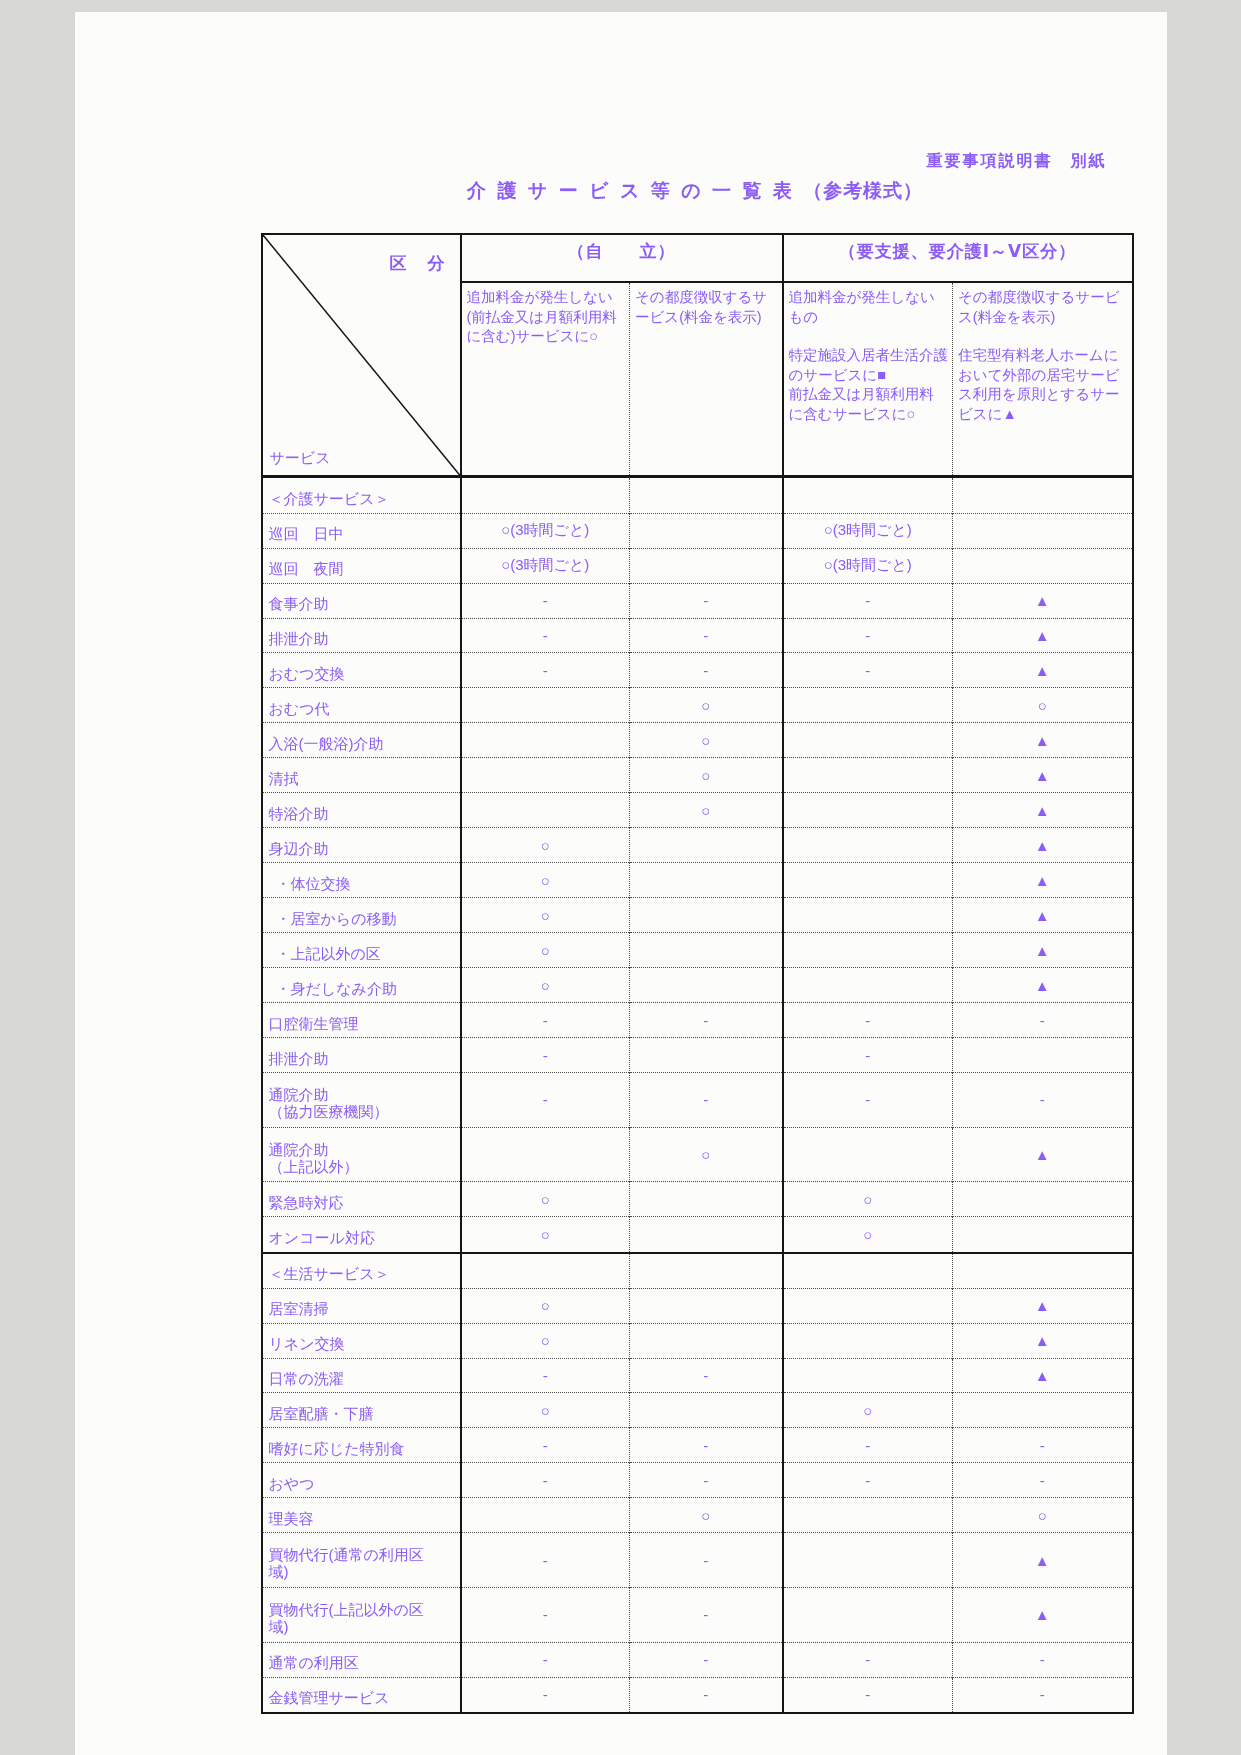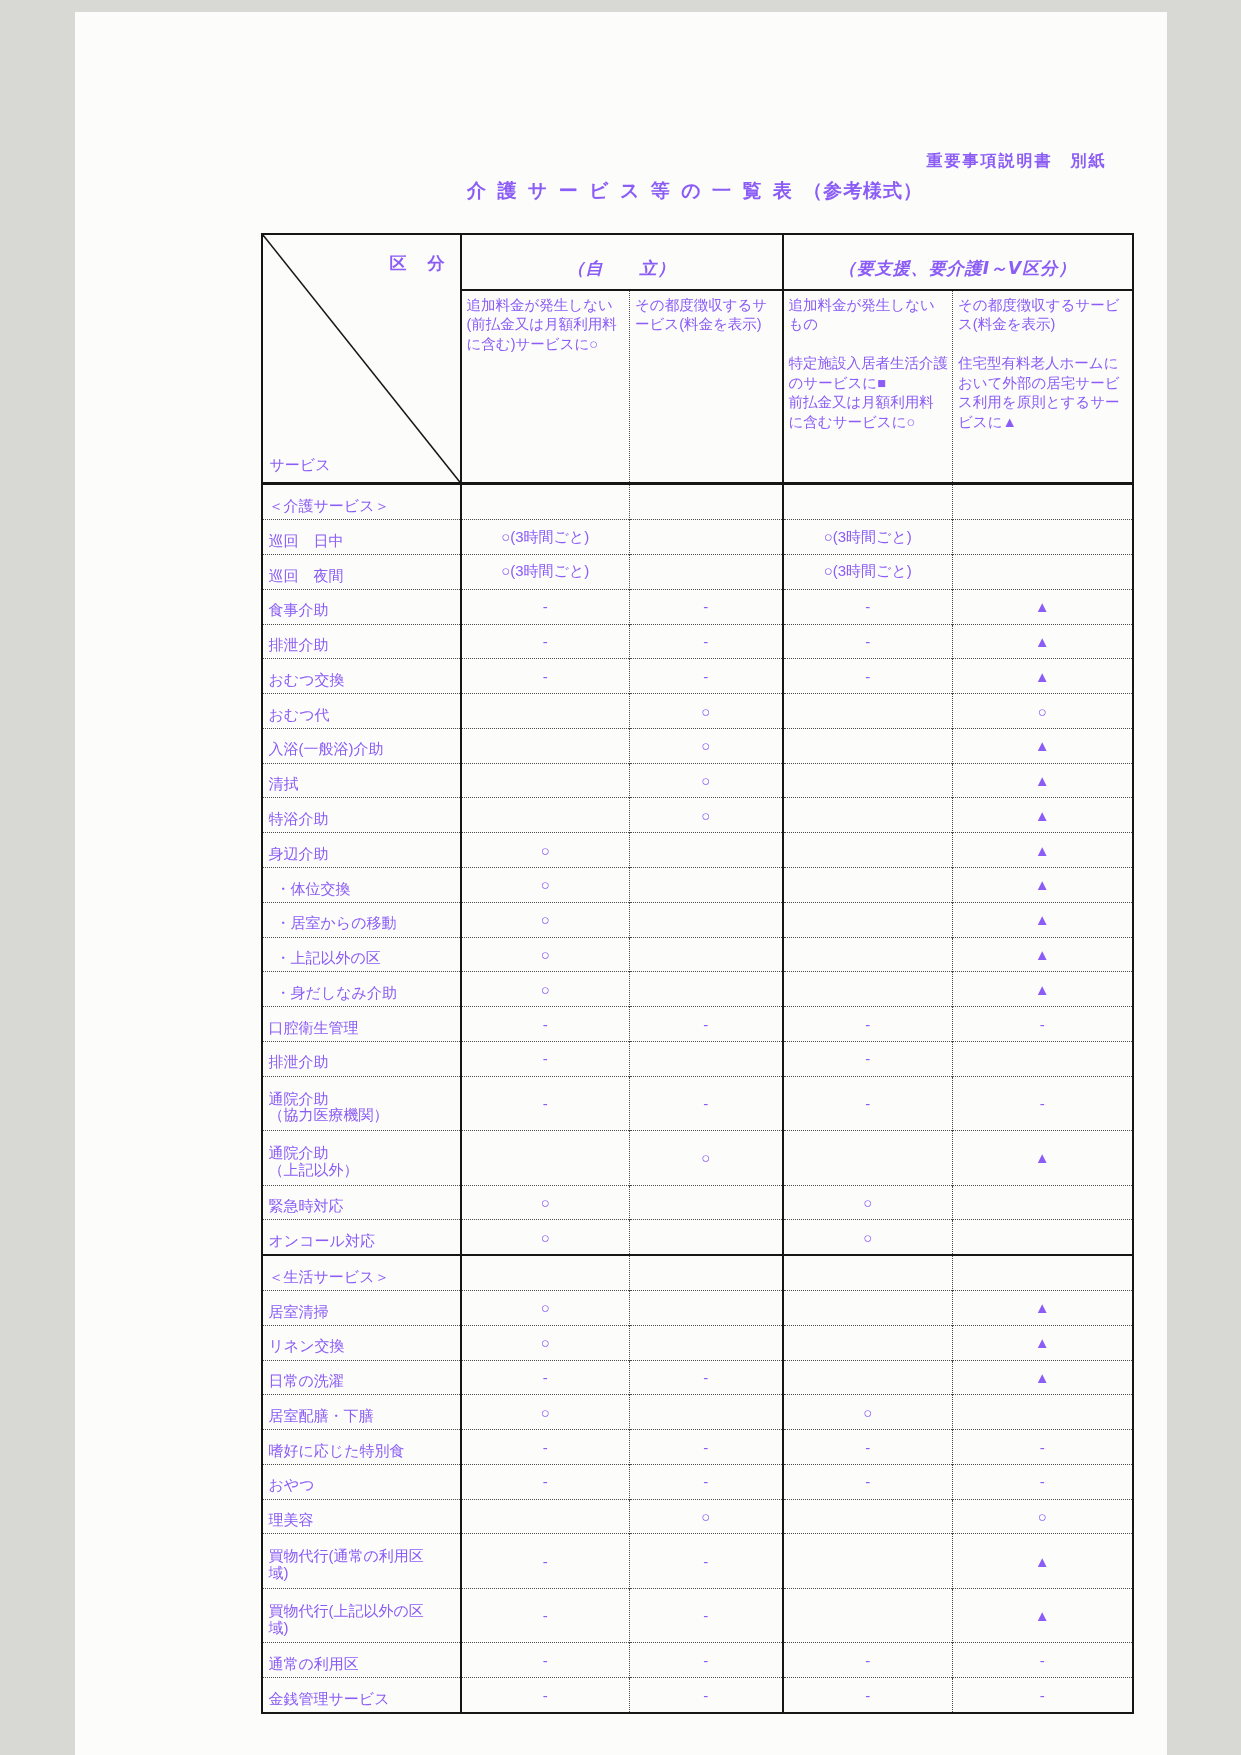--- a/index.html
+++ b/index.html
@@ -37,22 +37,22 @@
   td.v1{border-right:1.5px dotted #4a4a4a;}
   td.v2{border-right:2px solid #161616;}
   td.v3{border-right:1.5px dotted #4a4a4a;}
   td.v4{border-right:2.5px solid #161616;}
 
   
   tr.h1{height:41px;}
   td.grp{
     border-bottom:2px solid #161616;
     text-align:center;vertical-align:top;
-    font-size:17px;font-weight:bold;padding-top:22px;
-    letter-spacing:1px;white-space:nowrap;font-style:italic;
+    font-size:17px;font-weight:bold;padding-top:5px;
+    letter-spacing:1px;white-space:nowrap;
   }
   td.grpA{border-right:2px solid #161616;}
   td.grpB{border-right:2.5px solid #161616;}
 
   
   td.corner{position:relative;border-bottom:3px solid #161616;}
   .diag{position:absolute;left:0;top:0;width:100%;height:100%;}
   .diag line{stroke:#161616;stroke-width:1.4;}
   .corner-top{
     position:absolute;top:17px;right:13px;

